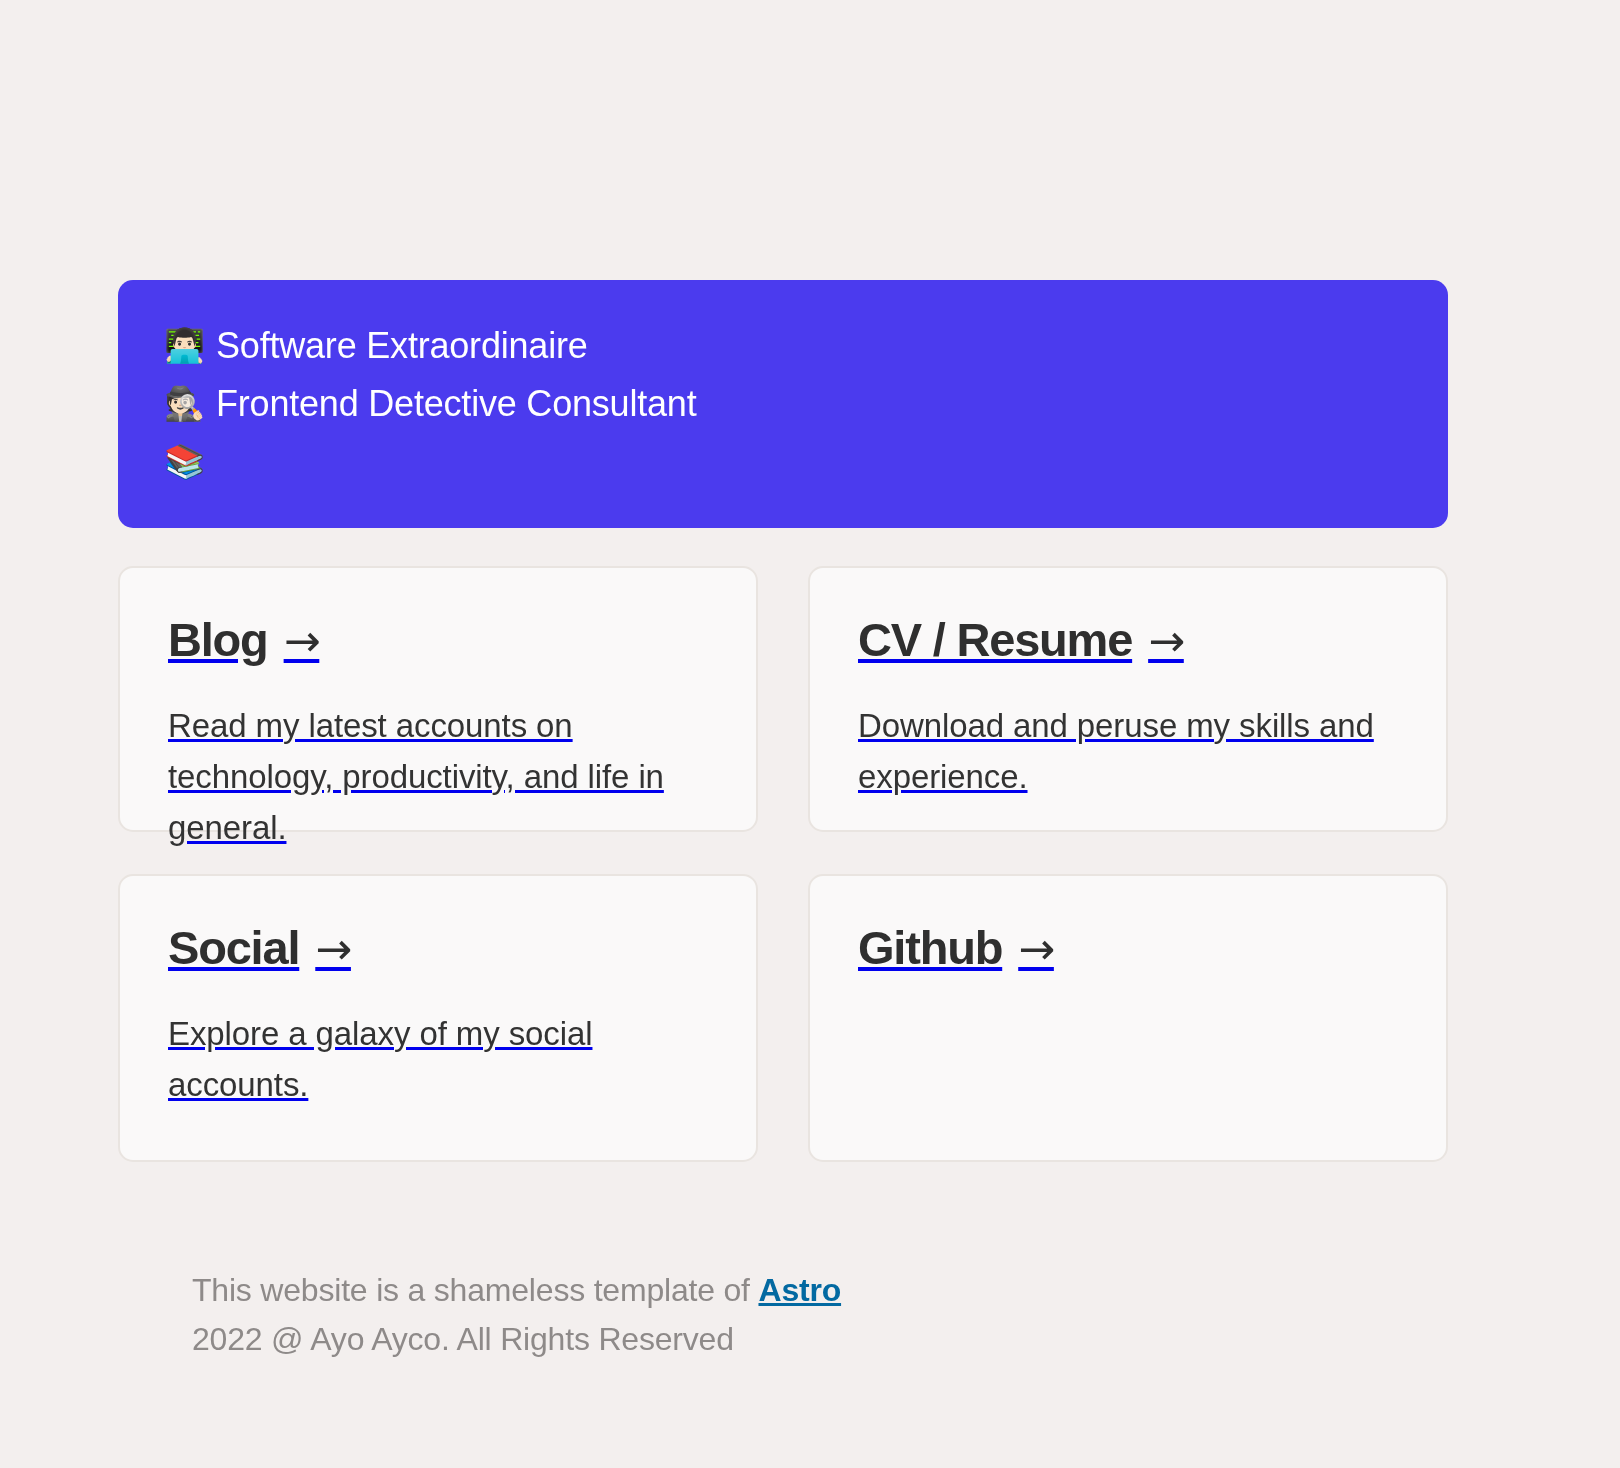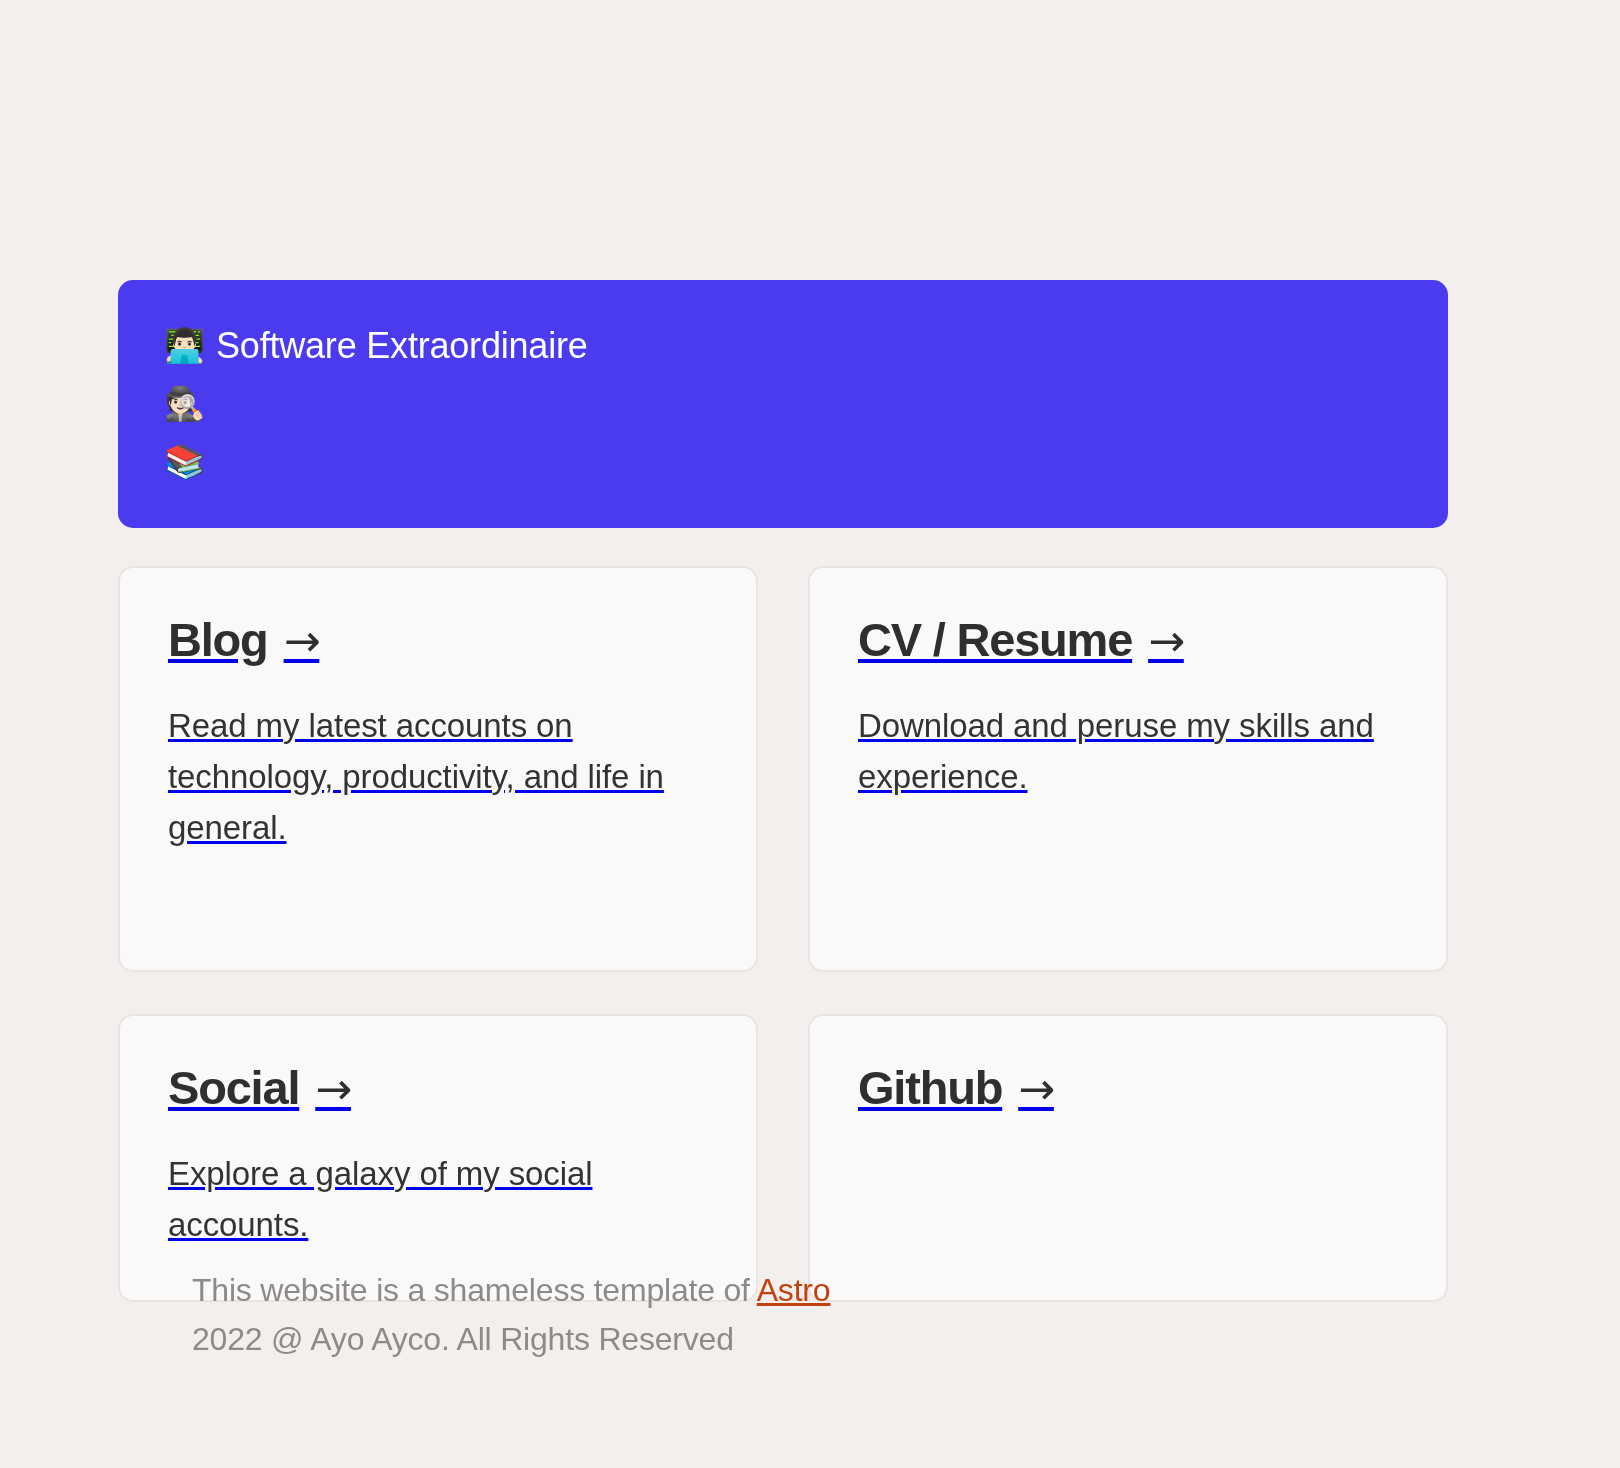--- a/index.html
+++ b/index.html
@@ -83,21 +83,21 @@
     column-gap: 50px;
     row-gap: 42px;
   }
   .card {
     background: #faf9f9;
     border: 2px solid #e9e4e0;
     border-radius: 15px;
     padding: 46px 48px 52px 48px;
     min-height: 0;
   }
-  .card.tall { height: 406px; }
+  .card.tall { height: 266px; }
   .card.short { height: 288px; }
 
   .card-title {
     font-size: 47px;
     font-weight: 700;
     color: #2f2f2f;
     letter-spacing: -1.2px;
     line-height: 1.1;
     margin-bottom: 34px;
     display: flex;
@@ -126,38 +126,39 @@
     position: absolute;
     left: 192px;
     top: 1266px;
     width: 1200px;
     font-size: 32px;
     line-height: 49px;
     color: #8e8a89;
     letter-spacing: -0.2px;
   }
   .footer-astro {
-    color: #c2410c;
-    font-weight: 400;
+    color: #0369a1;
+    font-weight: 700;
   }
   .footer-line { white-space: nowrap; }
 </style>
 </head>
 <body>
 
 <div class="page">
 
 
   <div class="banner">
     <div class="banner-item">
       <span class="banner-emoji">👨🏻‍💻</span>
       <span>Software Extraordinaire</span>
     </div>
     <div class="banner-item">
       <span class="banner-emoji">🕵🏻</span>
+      <span>Frontend Detective Consultant</span>
     </div>
     <div class="banner-item">
       <span class="banner-emoji">📚</span>
     </div>
   </div>
 
   <div class="grid">
 
     <a class="card tall" href="#">
       <div class="card-title">

